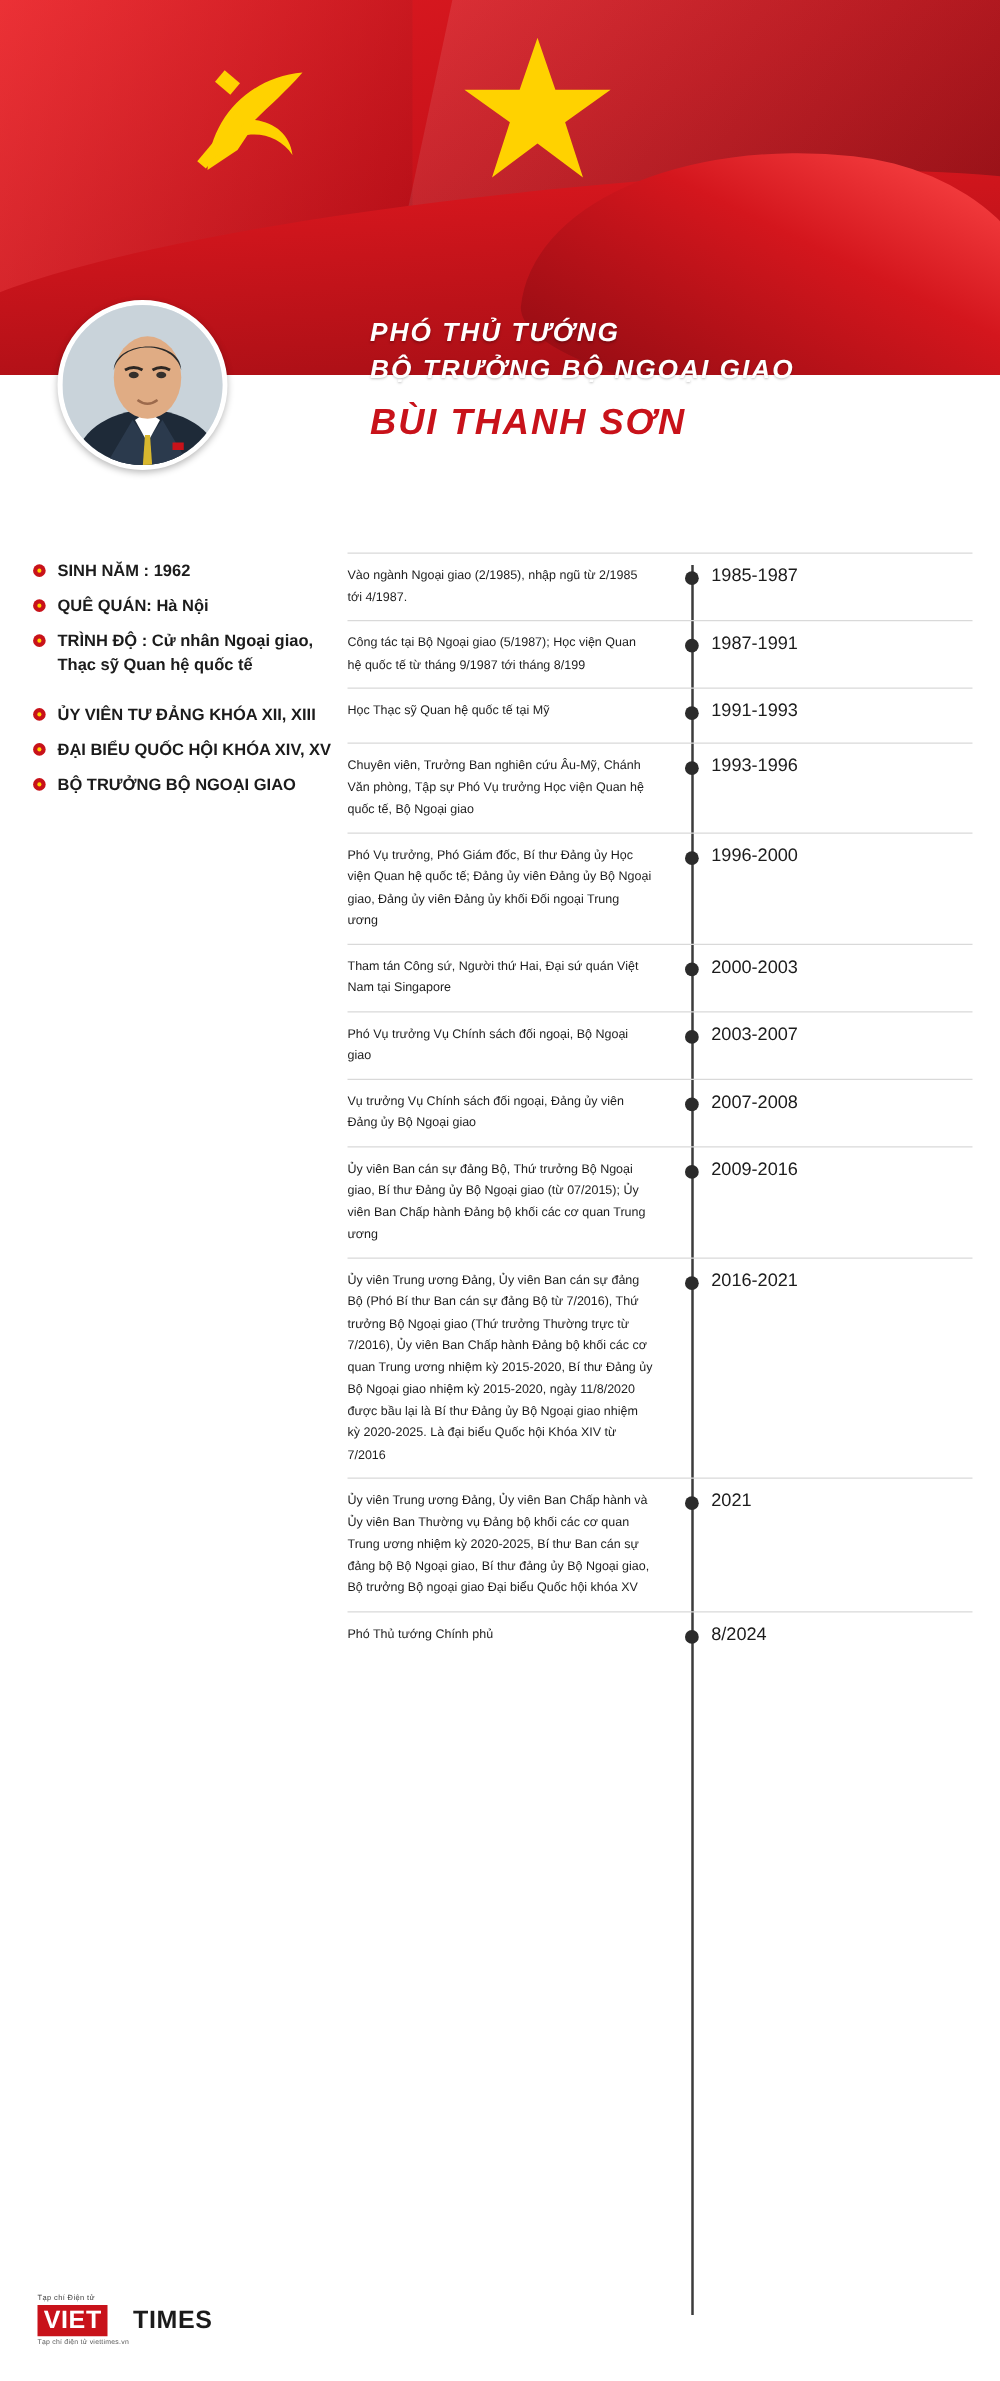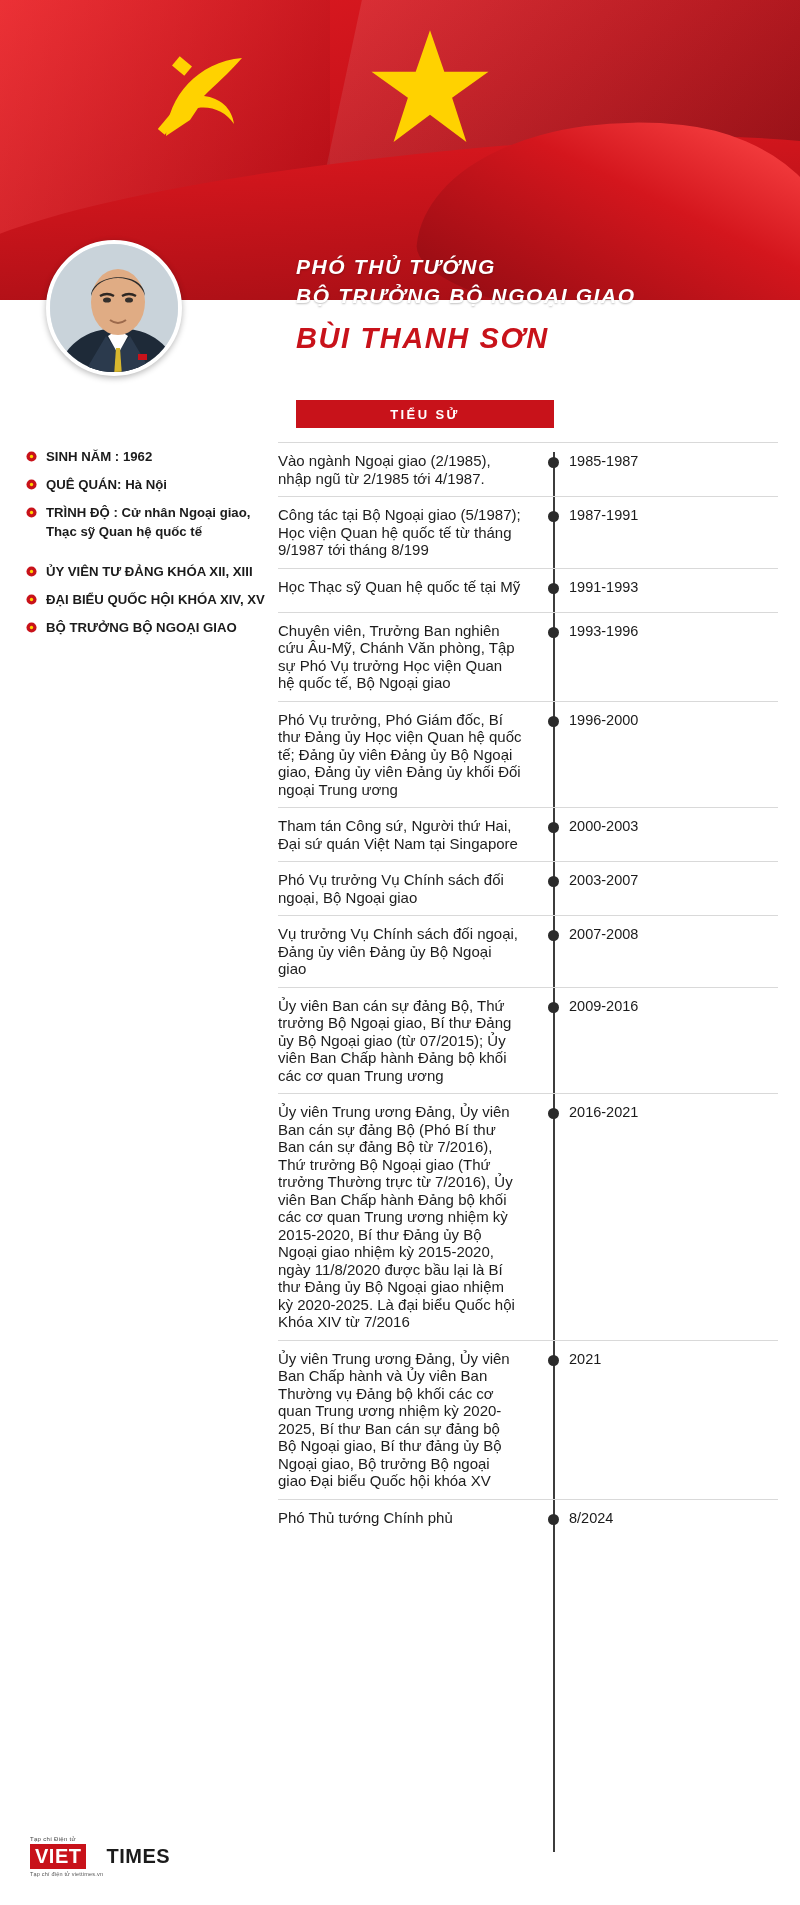--- a/index.html
+++ b/index.html
@@ -155,21 +155,21 @@
     display: flex;
     align-items: flex-start;
     border-top: 1px solid #d9d9d9;
     padding: 9px 0 9px 0;
     min-height: 44px;
   }
   .row:first-child { border-top: none; }
   .row .desc {
     width: 256px;
     padding-right: 12px;
-    font-size: 15px;
+    font-size: 10px;
     line-height: 17.5px;
     color: #1d1d1d;
   }
   .row .dot {
     position: absolute;
     left: 270px; top: 14px;
     width: 11px; height: 11px;
     border-radius: 50%;
     background: #2b2b2b;
   }
@@ -261,21 +261,20 @@
       <rect x="88" y="110" width="9" height="6" fill="#c8121a"></rect>
     </svg>
   </div>
 
   <div class="headtxt">
     <div class="role1">PHÓ THỦ TƯỚNG</div>
     <div class="role2">BỘ TRƯỞNG BỘ NGOẠI GIAO</div>
     <div class="name">BÙI THANH SƠN</div>
   </div>
 
-  <div class="tieusu">TIỂU SỬ</div>
 
   <div class="facts">
     <div class="fact">
       <svg class="bullet" viewBox="0 0 12 12">
           <circle cx="6" cy="6" r="5.5" fill="#c8121a"></circle>
           <circle cx="6" cy="6" r="1.8" fill="#ffd200"></circle>
         </svg>
       <span>SINH NĂM : 1962</span>
     </div>
     <div class="fact">

